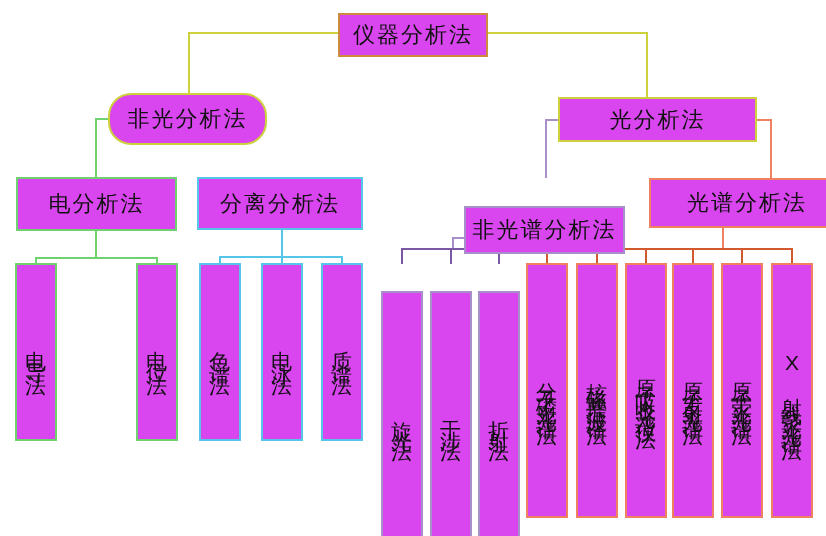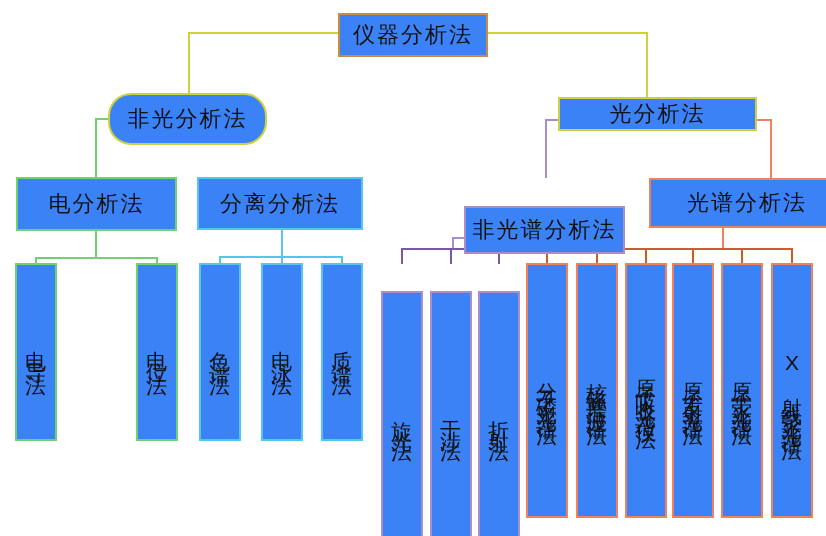--- a/index.html
+++ b/index.html
@@ -1,19 +1,19 @@
 <!DOCTYPE html>
 <html><head>
 <meta charset="utf-8">
 <style>
   html,body{margin:0;padding:0;background:#ffffff;}
   body{font-family:"Liberation Sans","DejaVu Sans",sans-serif;color:#111;}
   .canvas{position:relative;width:826px;height:536px;background:#fff;overflow:hidden;}
   .wires{position:absolute;left:0;top:0;width:826px;height:536px;}
-  .node{position:absolute;background:#3b82f6;display:flex;align-items:center;justify-content:center;box-sizing:border-box;}
+  .node{position:absolute;background:#d946ef;display:flex;align-items:center;justify-content:center;box-sizing:border-box;}
   .hlabel{font-size:22px;letter-spacing:2px;white-space:nowrap;}
   .root{border:2px solid #cd8b3f;}
   .lvl1{border:2px solid #ccd13c;}
   .green{border:2px solid #6fd26f;}
   .cyan{border:2px solid #55c6e8;}
   .purple{border:2px solid #a98fc9;margin-top:28px;}
   .orange{border:2px solid #ee8160;}
   .vtext{writing-mode:vertical-rl;text-orientation:upright;font-size:21px;line-height:1;}
   .sp3a{letter-spacing:12px;}   
   .sp3b{letter-spacing:10px;}   
@@ -59,21 +59,21 @@
     <path d="M792 248 V264" stroke="#d2592e" stroke-width="2"></path>
   </svg>
 
   <div class="node root" style="left:338px;top:13px;width:150px;height:44px;">
     <span class="hlabel">仪器分析法</span>
   </div>
 
   <div class="node lvl1" style="left:108px;top:93px;width:159px;height:52px;border-radius:23px;">
     <span class="hlabel">非光分析法</span>
   </div>
-  <div class="node lvl1" style="left:558px;top:97px;width:199px;height:34px;">
+  <div class="node lvl1" style="left:558px;top:97px;width:199px;height:45px;">
     <span class="hlabel">光分析法</span>
   </div>
 
   <div class="node green" style="left:16px;top:177px;width:161px;height:54px;font-family:Liberation Mono, monospace;">
     <span class="hlabel">电分析法</span>
   </div>
   <div class="node cyan" style="left:197px;top:177px;width:166px;height:53px;align-items:center;">
     <span class="hlabel">分离分析法</span>
   </div>
   <div class="node purple" style="left:464px;top:178px;width:161px;height:48px;">

